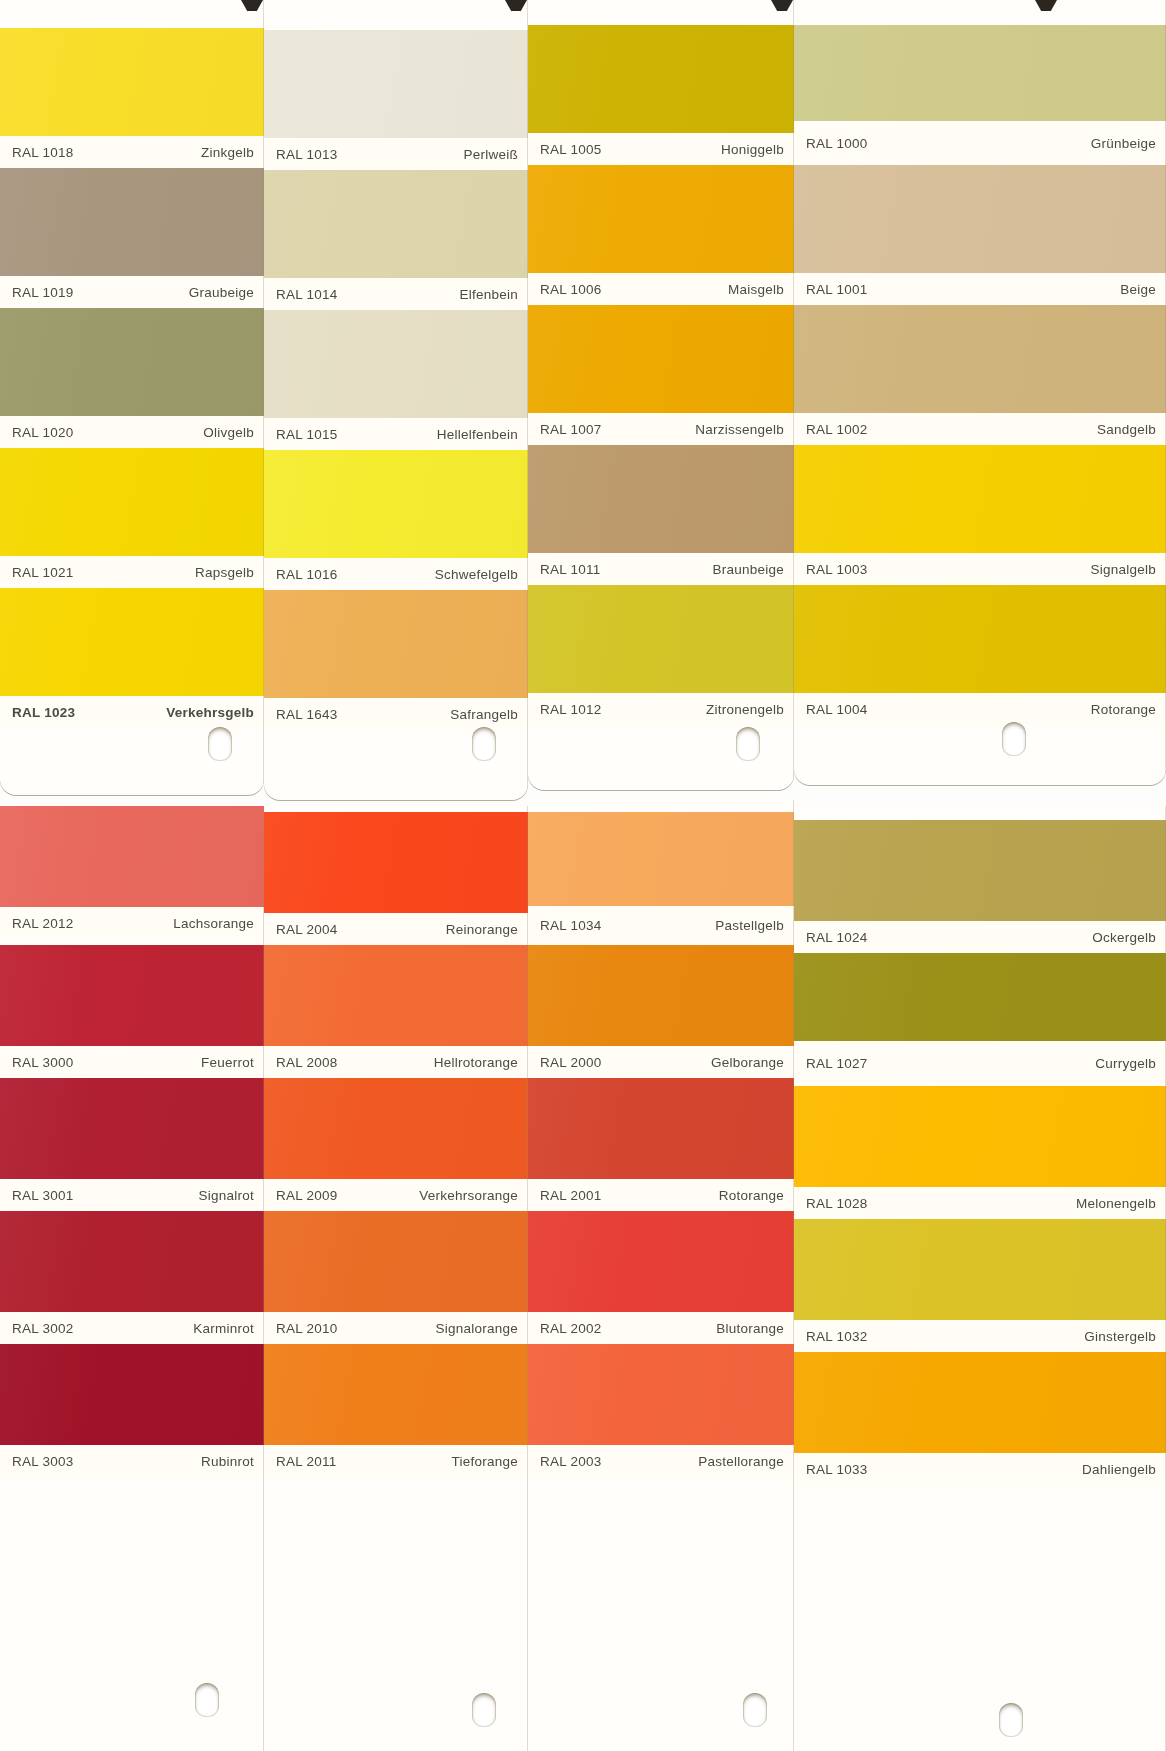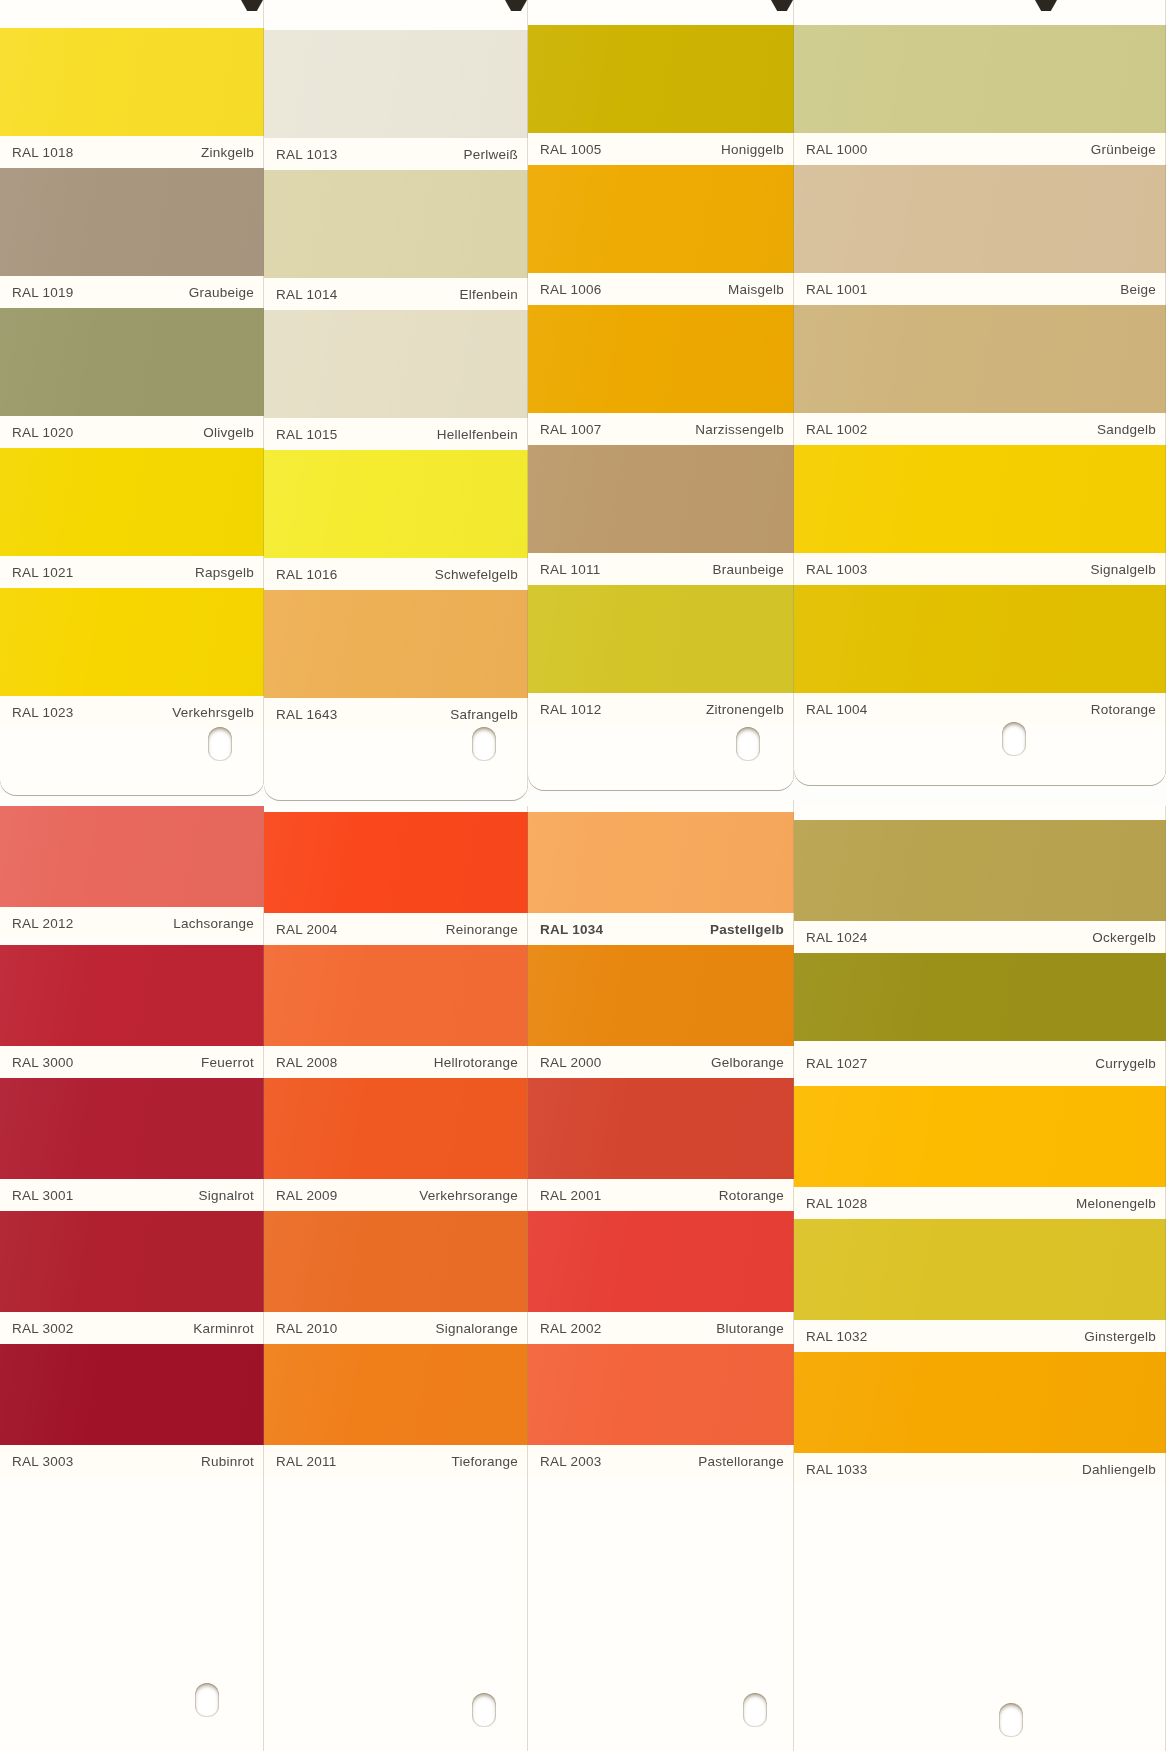--- a/index.html
+++ b/index.html
@@ -97,21 +97,21 @@
       </div>
       <div class="swatch" style="top: 452px; height: 140px;">
         <div class="chip" style="height: 108px; background: rgb(245, 216, 0);"></div>
         <div class="label" style="height: 32px;">
           <span class="code">RAL 1021</span>
           <span class="name">Rapsgelb</span>
         </div>
       </div>
       <div class="swatch" style="top: 592px; height: 140px;">
         <div class="chip" style="height: 108px; background: rgb(247, 214, 0);"></div>
-        <div class="label" style="height: 32px;">
+        <div class="label" style="height: 32px; font-weight: bold;">
           <span class="code">RAL 1023</span>
           <span class="name">Verkehrsgelb</span>
         </div>
       </div>
       <div class="notch" style="left: 208px; top: 731px;"></div>
       <div class="card-edge" style="right: 0px;"></div>
     </div>
     <div class="toptab" style="left: 241px;"></div>
     <div class="card rounded" style="left: 264px; top: -4px; width: 264px; height: 804px;">
       <div class="swatch" style="top: 34px; height: 140px;">
@@ -189,21 +189,21 @@
           <span class="name">Zitronengelb</span>
         </div>
       </div>
       <div class="notch" style="left: 208px; top: 731px;"></div>
       <div class="card-edge" style="right: 0px;"></div>
     </div>
     <div class="toptab" style="left: 771px;"></div>
     <div class="card rounded" style="left: 794px; top: -4px; width: 372px; height: 789px;">
       <div class="swatch" style="top: 29px; height: 140px;">
         <div class="chip" style="height: 108px; background: rgb(206, 203, 140);"></div>
-        <div class="label" style="height: 32px; justify-content: space-between;">
+        <div class="label" style="height: 44px; justify-content: space-between;">
           <span class="code">RAL 1000</span>
           <span class="name">Grünbeige</span>
         </div>
       </div>
       <div class="swatch" style="top: 169px; height: 140px;">
         <div class="chip" style="height: 108px; background: rgb(215, 191, 154);"></div>
         <div class="label" style="height: 32px;">
           <span class="code">RAL 1001</span>
           <span class="name">Beige</span>
         </div>
@@ -307,21 +307,21 @@
           <span class="code">RAL 2011</span>
           <span class="name">Tieforange</span>
         </div>
       </div>
       <div class="notch" style="left: 208px; top: 887px;"></div>
       <div class="card-edge" style="right: 0px;"></div>
     </div>
     <div class="card" style="left: 528px; top: 800px; width: 266px; height: 951px;">
       <div class="swatch" style="top: 12px; height: 133px;">
         <div class="chip" style="height: 101px; background: rgb(247, 169, 92);"></div>
-        <div class="label" style="height: 32px; font-weight: bold;">
+        <div class="label" style="height: 39px;">
           <span class="code">RAL 1034</span>
           <span class="name">Pastellgelb</span>
         </div>
       </div>
       <div class="swatch" style="top: 145px; height: 133px;">
         <div class="chip" style="height: 101px; background: rgb(232, 135, 15);"></div>
         <div class="label" style="height: 32px;">
           <span class="code">RAL 2000</span>
           <span class="name">Gelborange</span>
         </div>

